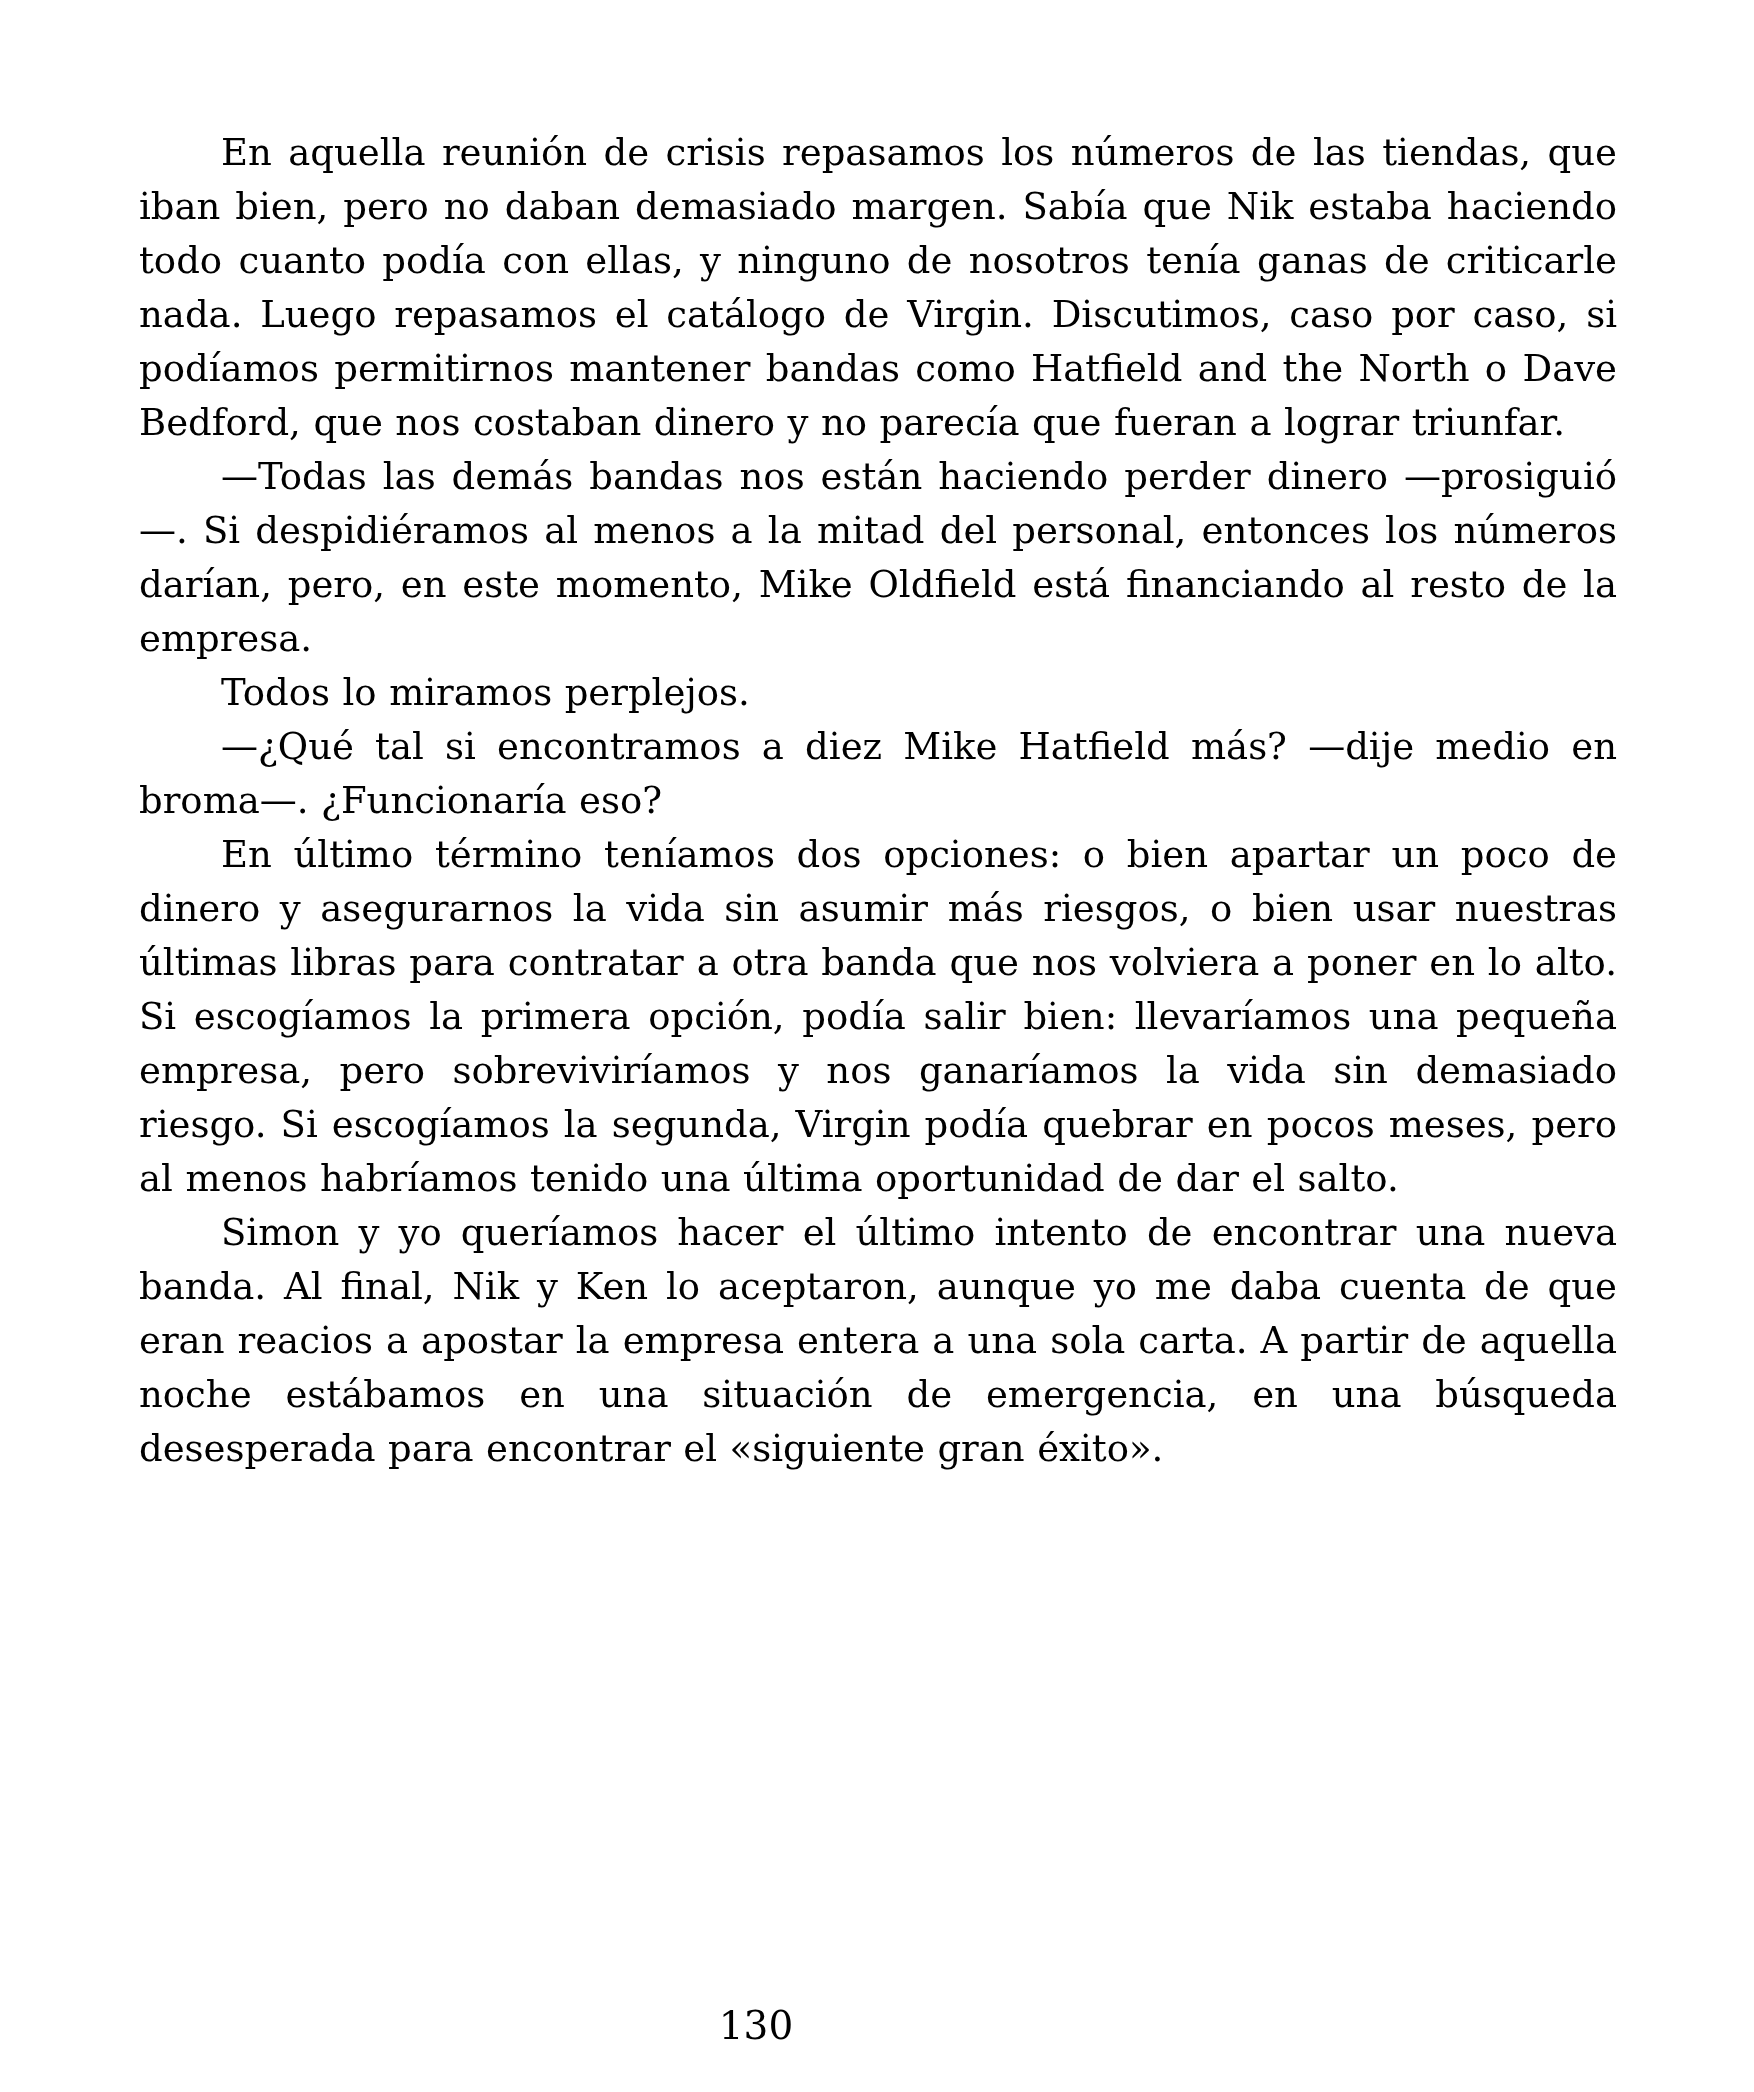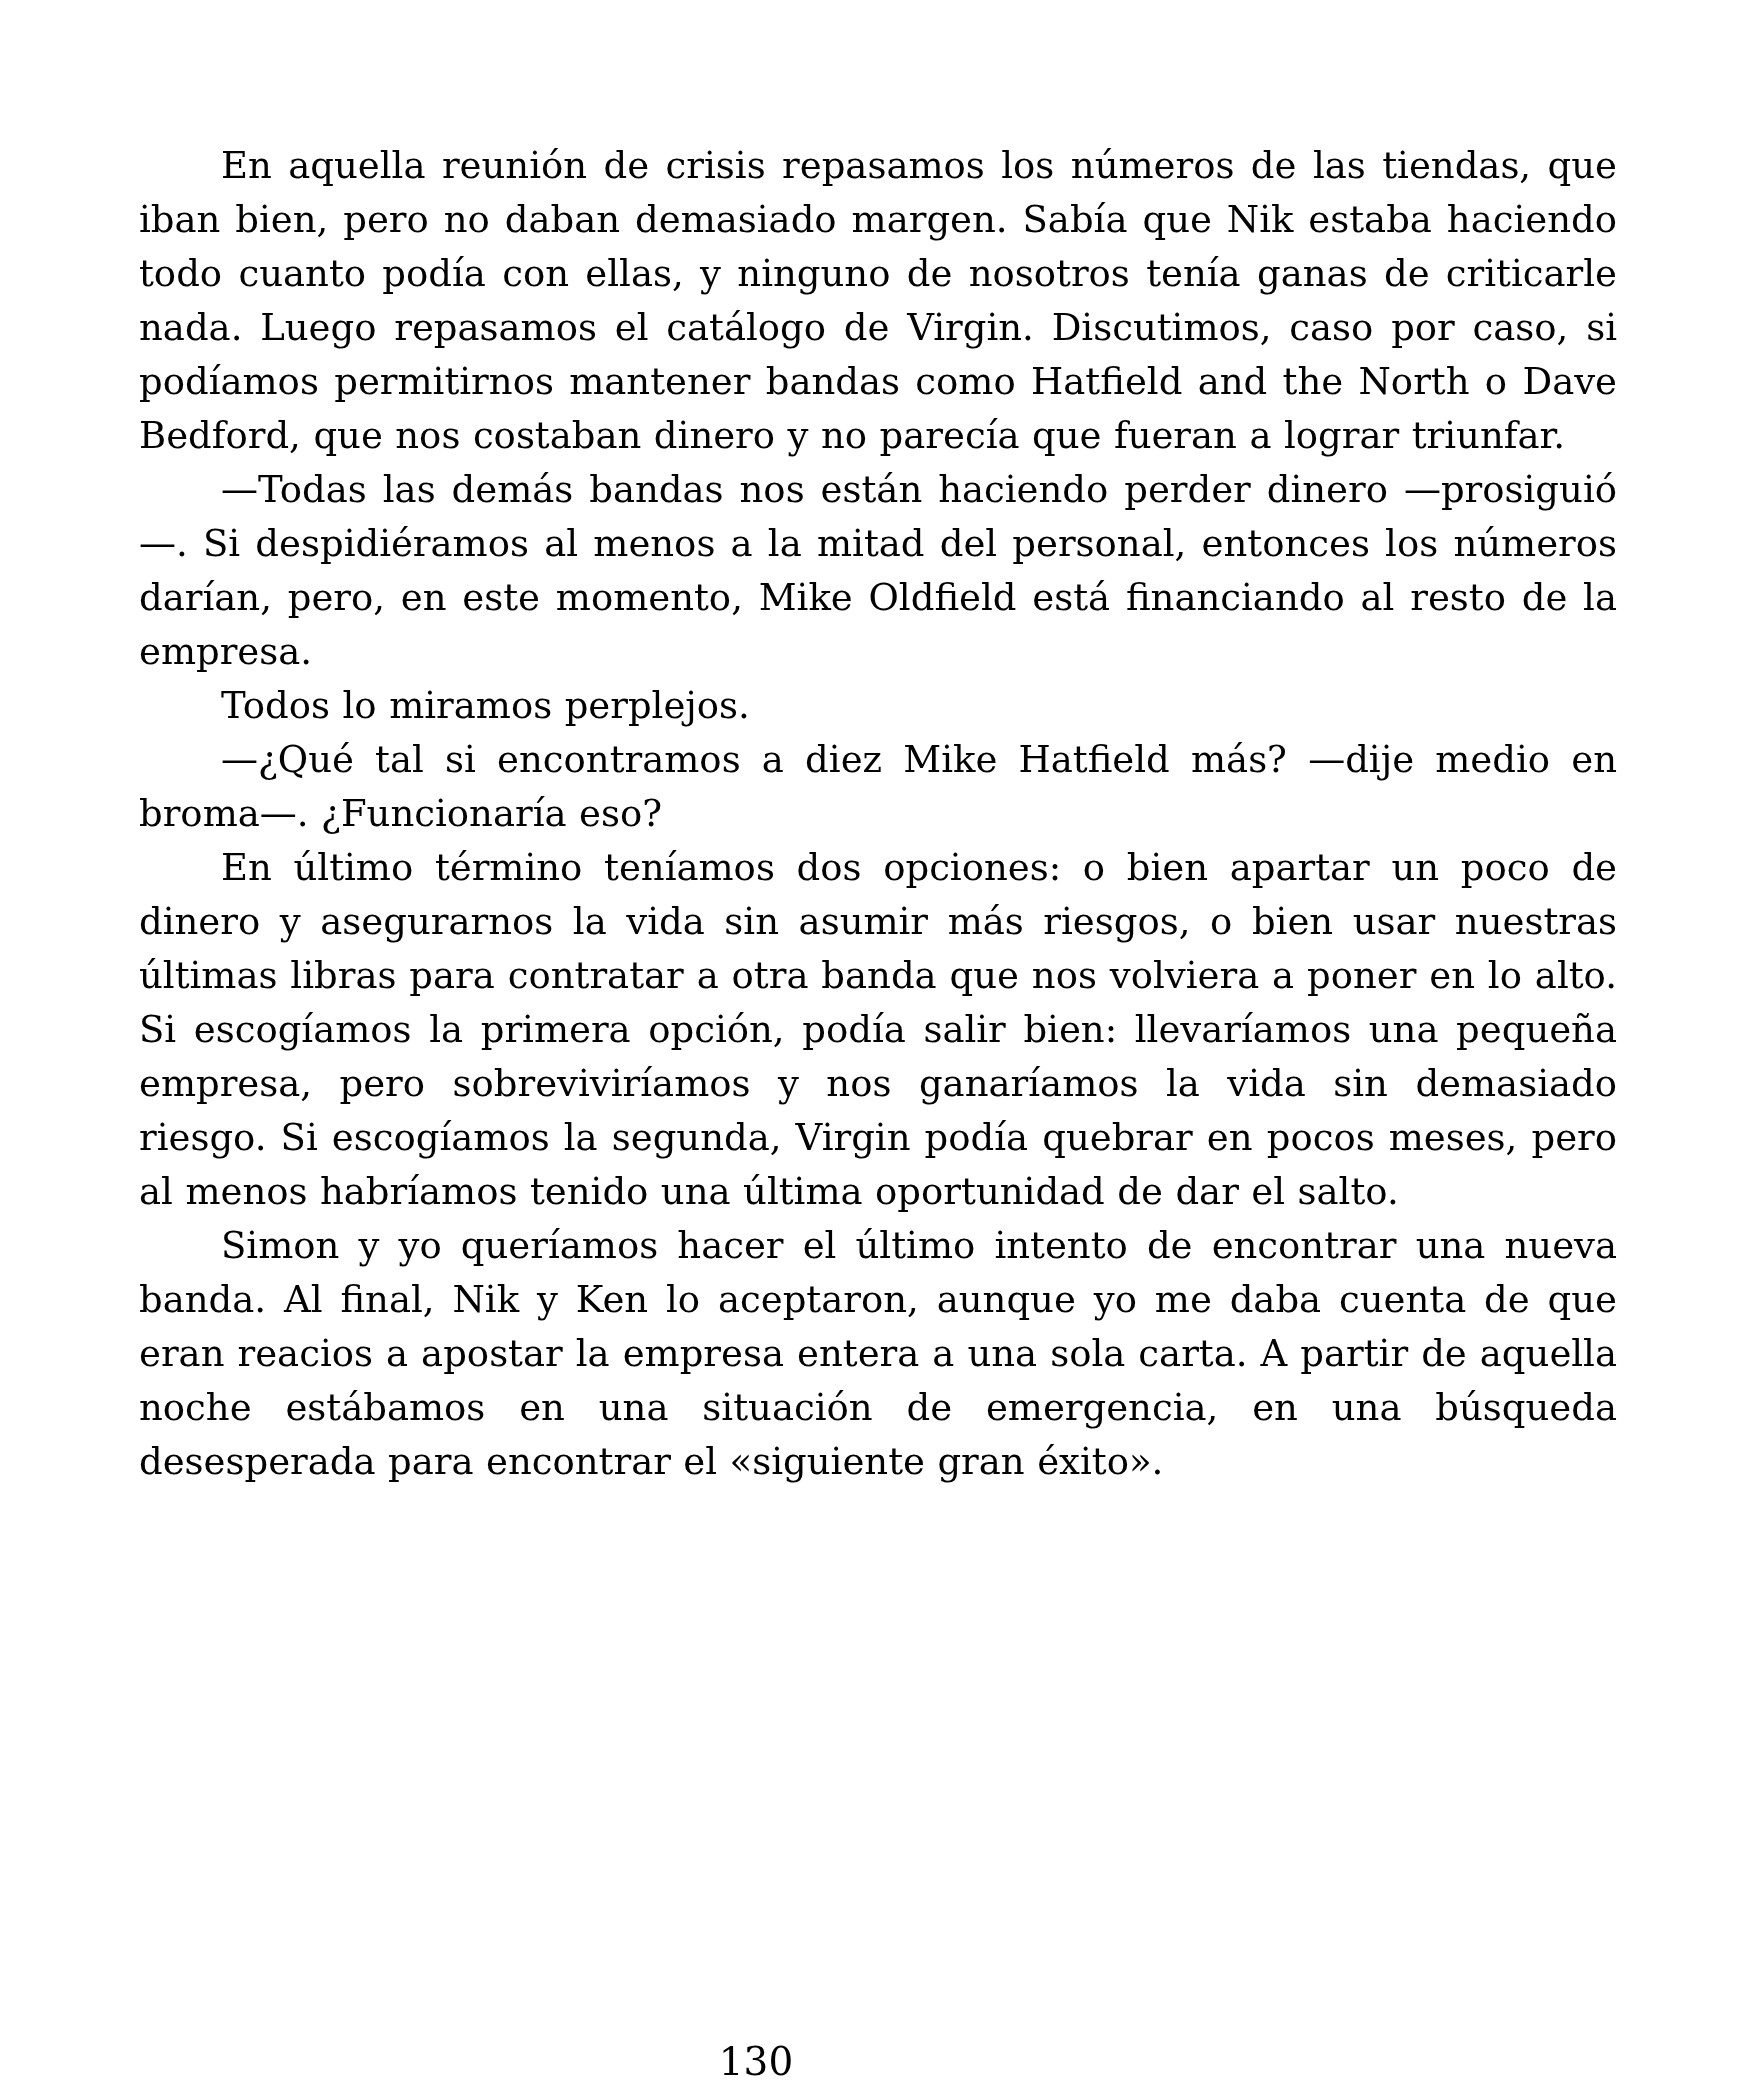--- a/index.html
+++ b/index.html
@@ -12,21 +12,21 @@
     width: 1754px;
     height: 2092px;
     background: #ffffff;
     overflow: hidden;
     color: #000000;
     font-family: "DejaVu Serif", "Liberation Serif", serif;
   }
   .text-block {
     position: absolute;
     left: 139px;
-    top: 139px;
+    top: 126px;
     width: 1478px;
     font-size: 37px;
     line-height: 54px;
     text-align: justify;
     text-justify: inter-word;
     hyphens: none;
     -webkit-hyphens: none;
     word-spacing: 0.02em;
   }
   .text-block p {
@@ -35,21 +35,20 @@
     text-indent: 82px;
   }
   .page-number {
     position: absolute;
     top: 2006px;
     left: 0;
     width: 1512px;
     text-align: center;
     font-size: 39px;
     line-height: 1;
-    margin-top: 36px;
   }
 </style>
 </head>
 <body>
 
 <div class="page">
   <div class="text-block">
     <p>En aquella reunión de crisis repasamos los números de las tiendas, que iban bien, pero no daban demasiado margen. Sabía que Nik estaba haciendo todo cuanto podía con ellas, y ninguno de nosotros tenía ganas de criticarle nada. Luego repasamos el catálogo de Virgin. Discutimos, caso por caso, si podíamos permitirnos mantener bandas como Hatfield and the North o Dave Bedford, que nos costaban dinero y no parecía que fueran a lograr triunfar.</p>
     <p>—Todas las demás bandas nos están haciendo perder dinero —prosiguió—. Si despidiéramos al menos a la mitad del personal, entonces los números darían, pero, en este momento, Mike Oldfield está financiando al resto de la empresa.</p>
     <p>Todos lo miramos perplejos.</p>

